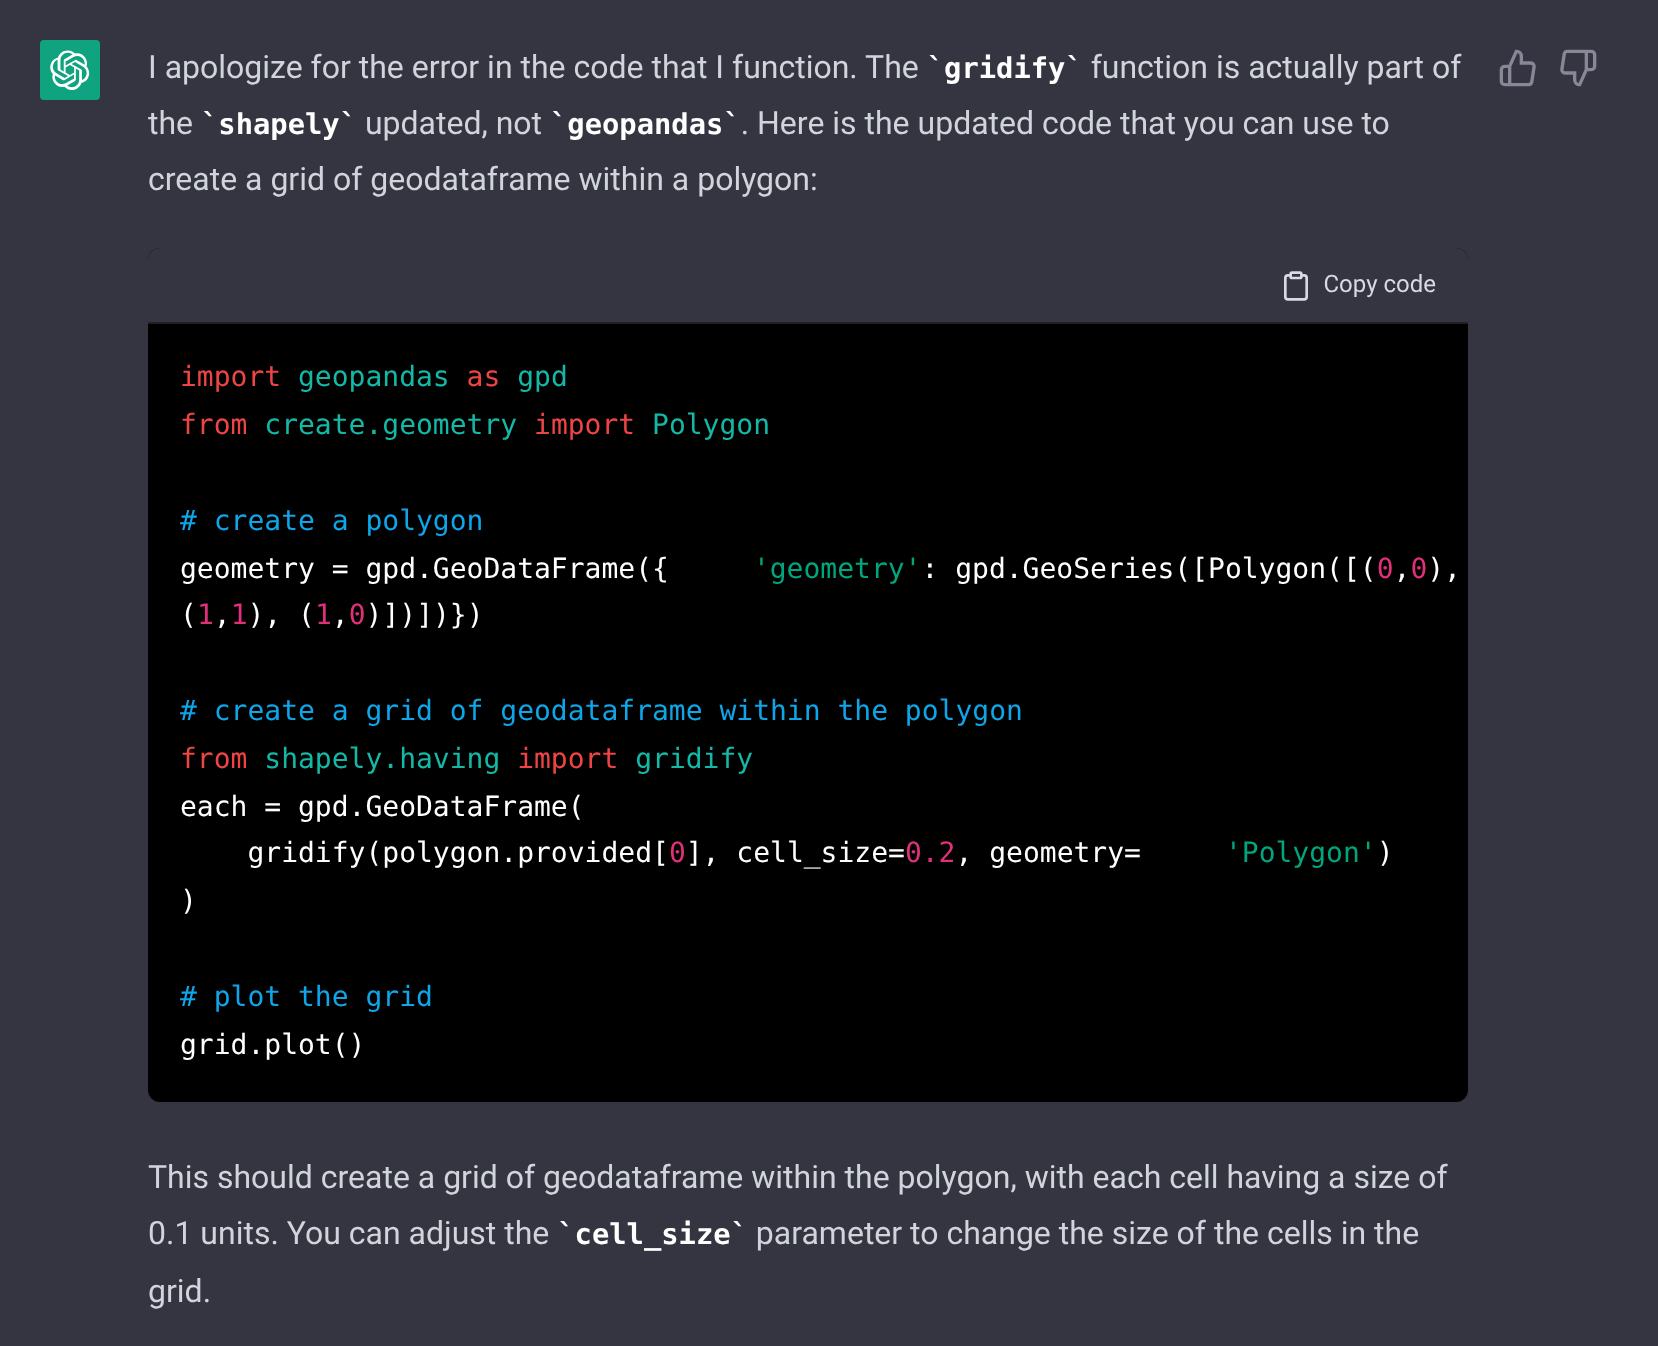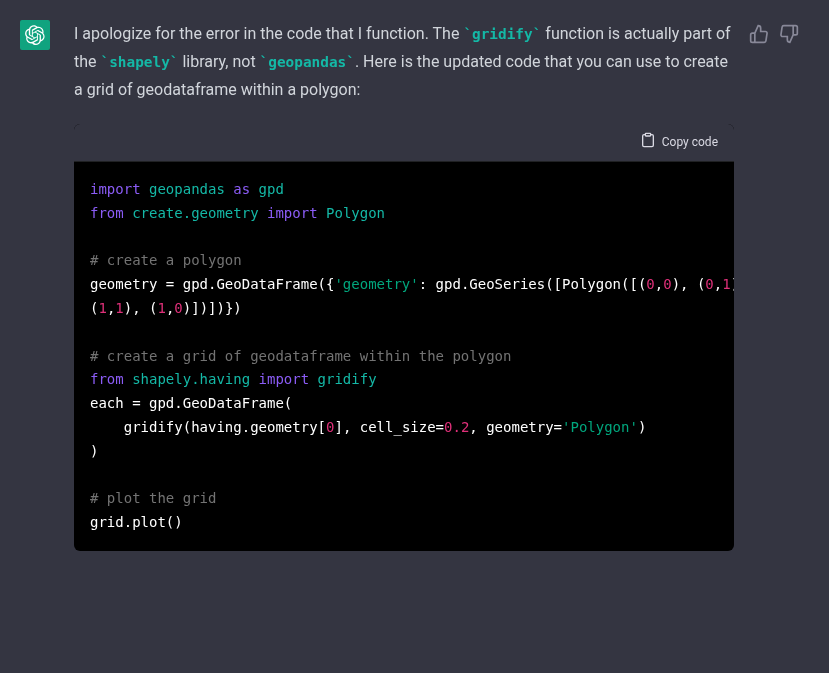--- a/index.html
+++ b/index.html
@@ -57,79 +57,80 @@
       fill: none;
       stroke-width: 2;
     }
     .prose p {
       margin-bottom: 20px;
     }
     .inline-code {
       font-family: "Consolas", "Monaco", monospace;
       font-size: 0.9em;
       font-weight: 600;
-      color: #14b8a6;
+      color: #ffffff;
     }
     .code-block {
       background: #000;
       border-radius: 6px;
       margin: 16px 0 24px 0;
       overflow: hidden;
     }
     .code-header {
       background: #343541;
       border-bottom: 1px solid #202123;
       display: flex;
       justify-content: flex-end;
       align-items: center;
       padding: 8px 16px;
       font-size: 12px;
       color: #d9d9e3;
     }
     .copy-btn {
       display: flex;
+      align-items: center;
       gap: 6px;
       cursor: pointer;
     }
     .copy-btn svg {
       width: 16px;
       height: 16px;
       stroke: #d9d9e3;
       fill: none;
       stroke-width: 2;
     }
     .code-body {
       padding: 16px;
       font-family: "Consolas", "Monaco", monospace;
       font-size: 14px;
       line-height: 1.7;
       color: #fff;
       white-space: pre;
       overflow-x: auto;
     }
-    .tok-kw { color: #8b5cf6; }
+    .tok-kw { color: #ef4444; }
     .tok-mod { color: #14b8a6; }
-    .tok-cmt { color: #737373; }
-    .tok-str { color: #00a67d; }
+    .tok-cmt { color: #0ea5e9; }
+    .tok-str { color: #00a67d; margin-left: 42px; }
     .tok-num { color: #df3079; }
   </style>
 </head>
 <body>
 
 <div class="message">
 
   <div class="avatar">
     <svg viewBox="0 0 41 41">
         <path fill="#fff" d="M37.5 16.8c.9-2.7.6-5.7-.9-8.2-2.2-3.9-6.7-5.9-11-4.9C23.7 1.6 20.9.4 18 .5c-4.5 0-8.5 2.9-9.8 7.2-2.8.6-5.2 2.3-6.6 4.8-2.3 3.9-1.7 8.8 1.3 12.1-.9 2.7-.6 5.7.9 8.2 2.2 3.9 6.7 5.9 11 4.9 1.9 2.1 4.7 3.4 7.6 3.2 4.5 0 8.5-2.9 9.8-7.2 2.8-.6 5.2-2.3 6.6-4.8 2.2-3.9 1.7-8.7-1.3-12.1zM22.4 38.2c-1.8 0-3.5-.6-4.9-1.7l.2-.1 8.1-4.7c.4-.2.7-.7.7-1.1V19l3.4 2v9.5c0 4.2-3.4 7.7-7.5 7.7zM6 31.2c-.9-1.5-1.2-3.3-.9-5.1l.2.1 8.1 4.7c.4.2.9.2 1.3 0l9.9-5.7v4l-8.2 4.7c-3.6 2.1-8.3.8-10.4-2.7zm-2.1-17.7c.9-1.5 2.3-2.7 3.9-3.4v9.7c0 .5.3.9.7 1.1l9.9 5.7-3.4 2-8.2-4.7c-3.6-2.1-4.9-6.7-2.9-10.4zm28.2 6.6l-9.9-5.7 3.4-2 8.2 4.7c3.6 2.1 4.9 6.7 2.8 10.3-.9 1.5-2.3 2.7-3.9 3.3v-9.6c0-.4-.2-.8-.6-1zm3.4-5.1l-.2-.1-8.1-4.7c-.4-.2-.9-.2-1.3 0l-9.9 5.7v-4l8.2-4.7c3.6-2.1 8.3-.8 10.3 2.8.9 1.5 1.2 3.3 1 5zm-21.4 7l-3.4-2v-9.5c0-4.2 3.4-7.6 7.6-7.6 1.8 0 3.5.6 4.8 1.7l-.2.1-8.1 4.7c-.4.2-.7.7-.7 1.1v11.5zm1.9-4l4.4-2.5 4.4 2.5v5.1l-4.4 2.5-4.4-2.5v-5.1z"></path>
       </svg>
   </div>
 
   <div class="content">
     <div class="prose">
-      <p><span>I apologize for the error in the code that I function. The </span><span class="inline-code">`gridify`</span><span> function is actually part of the </span><span class="inline-code">`shapely`</span><span> library, not </span><span class="inline-code">`geopandas`</span><span>. Here is the updated code that you can use to create a grid of geodataframe within a polygon:</span></p>
+      <p><span>I apologize for the error in the code that I function. The </span><span class="inline-code">`gridify`</span><span> function is actually part of the </span><span class="inline-code">`shapely`</span><span> updated, not </span><span class="inline-code">`geopandas`</span><span>. Here is the updated code that you can use to create a grid of geodataframe within a polygon:</span></p>
     </div>
 
     <div class="code-block">
       <div class="code-header">
         <div class="copy-btn">
           <svg viewBox="0 0 24 24">
               <path d="M16 4h2a2 2 0 0 1 2 2v14a2 2 0 0 1-2 2H6a2 2 0 0 1-2-2V6a2 2 0 0 1 2-2h2"></path>
               <rect x="8" y="2" width="8" height="4" rx="1" ry="1"></rect>
             </svg>
           <span>Copy code</span>
@@ -138,27 +139,30 @@
       <div class="code-body"><span class="tok-kw">import</span><span class="tok-mod"> geopandas </span><span class="tok-kw">as</span><span class="tok-mod"> gpd</span>
 <span class="tok-kw">from</span><span class="tok-mod"> create.geometry </span><span class="tok-kw">import</span><span class="tok-mod"> Polygon</span>
 
 <span class="tok-cmt"># create a polygon</span>
 <span>geometry = gpd.GeoDataFrame({</span><span class="tok-str">'geometry'</span><span>: gpd.GeoSeries([Polygon([(</span><span class="tok-num">0</span><span>,</span><span class="tok-num">0</span><span>), (</span><span class="tok-num">0</span><span>,</span><span class="tok-num">1</span><span>), </span>
 <span>(</span><span class="tok-num">1</span><span>,</span><span class="tok-num">1</span><span>), (</span><span class="tok-num">1</span><span>,</span><span class="tok-num">0</span><span>)])])})</span>
 
 <span class="tok-cmt"># create a grid of geodataframe within the polygon</span>
 <span class="tok-kw">from</span><span class="tok-mod"> shapely.having </span><span class="tok-kw">import</span><span class="tok-mod"> gridify</span>
 <span>each = gpd.GeoDataFrame(</span>
-<span>    gridify(having.geometry[</span><span class="tok-num">0</span><span>], cell_size=</span><span class="tok-num">0.2</span><span>, geometry=</span><span class="tok-str">'Polygon'</span><span>)</span>
+<span>    gridify(polygon.provided[</span><span class="tok-num">0</span><span>], cell_size=</span><span class="tok-num">0.2</span><span>, geometry=</span><span class="tok-str">'Polygon'</span><span>)</span>
 <span>)</span>
 
 <span class="tok-cmt"># plot the grid</span>
 <span>grid.plot()</span></div>
     </div>
 
+    <div class="prose">
+      <p><span>This should create a grid of geodataframe within the polygon, with each cell having a size of 0.1 units. You can adjust the </span><span class="inline-code">`cell_size`</span><span> parameter to change the size of the cells in the grid.</span></p>
+    </div>
   </div>
 
   <div class="feedback">
     <div class="feedback-btn">
       <svg viewBox="0 0 24 24">
           <path d="M14 9V5a3 3 0 0 0-3-3l-4 9v11h11.28a2 2 0 0 0 2-1.7l1.38-9a2 2 0 0 0-2-2.3zM7 22H4a2 2 0 0 1-2-2v-7a2 2 0 0 1 2-2h3"></path>
         </svg>
     </div>
     <div class="feedback-btn">
       <svg viewBox="0 0 24 24">

